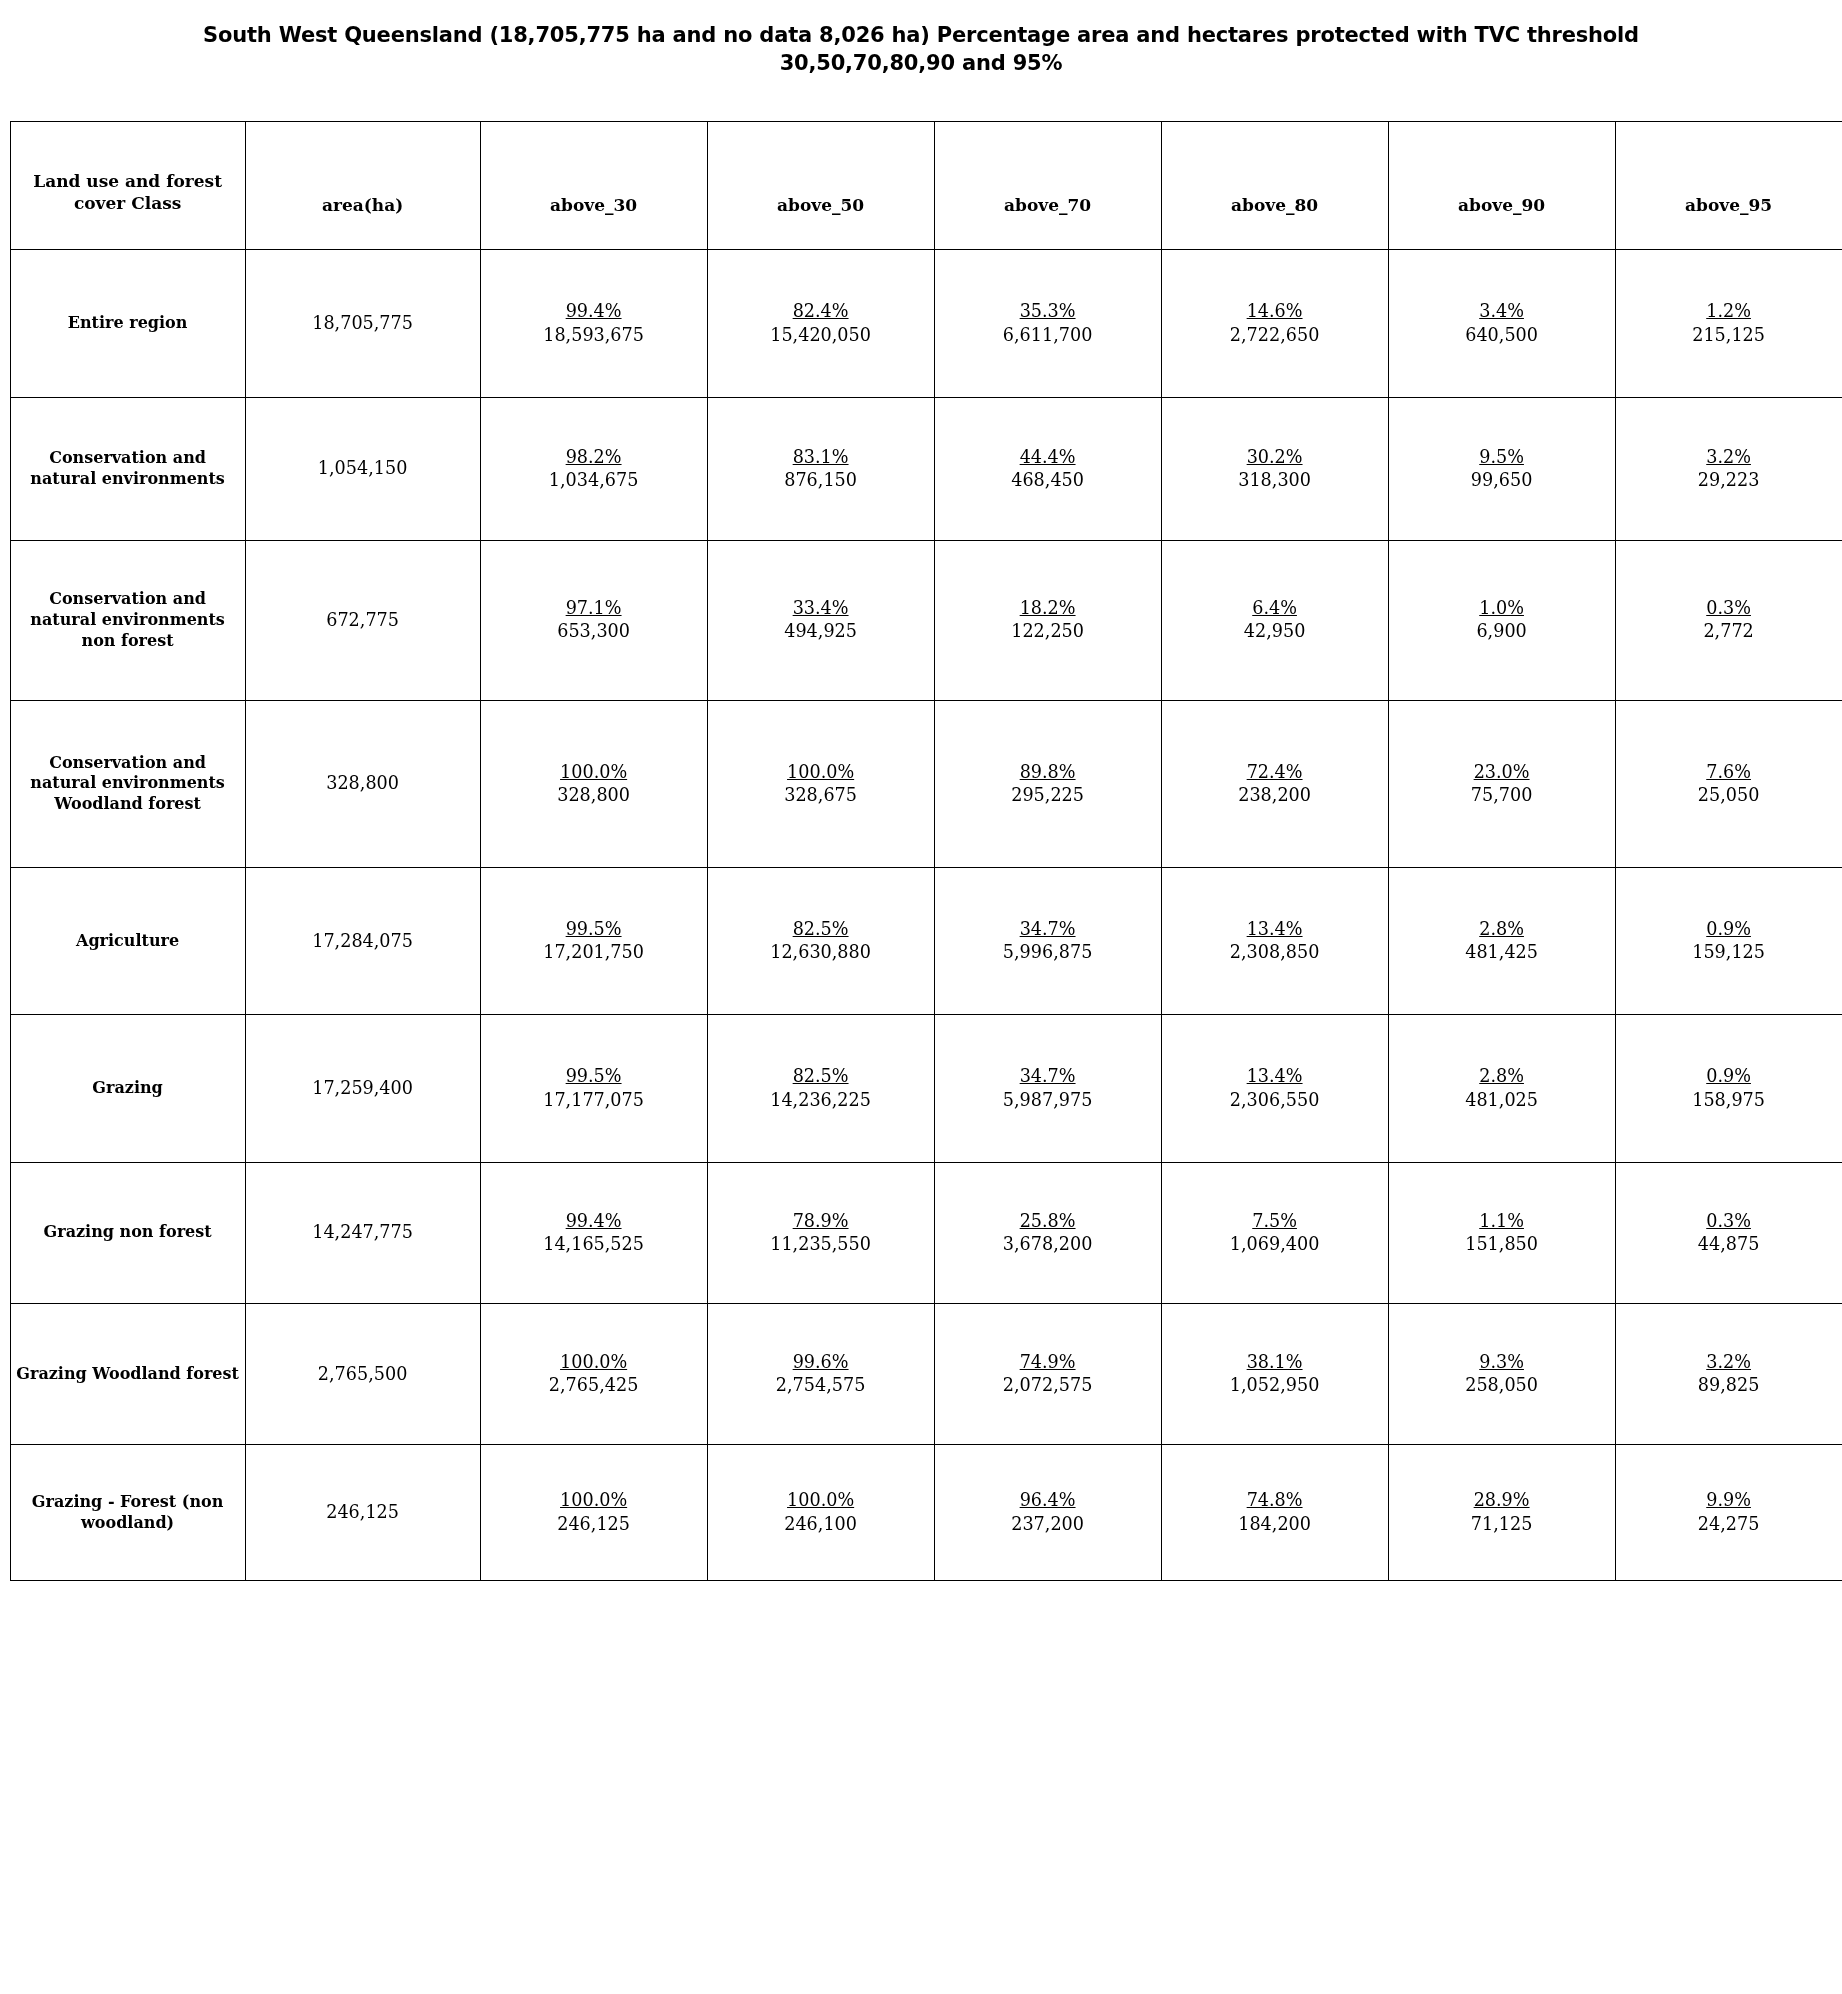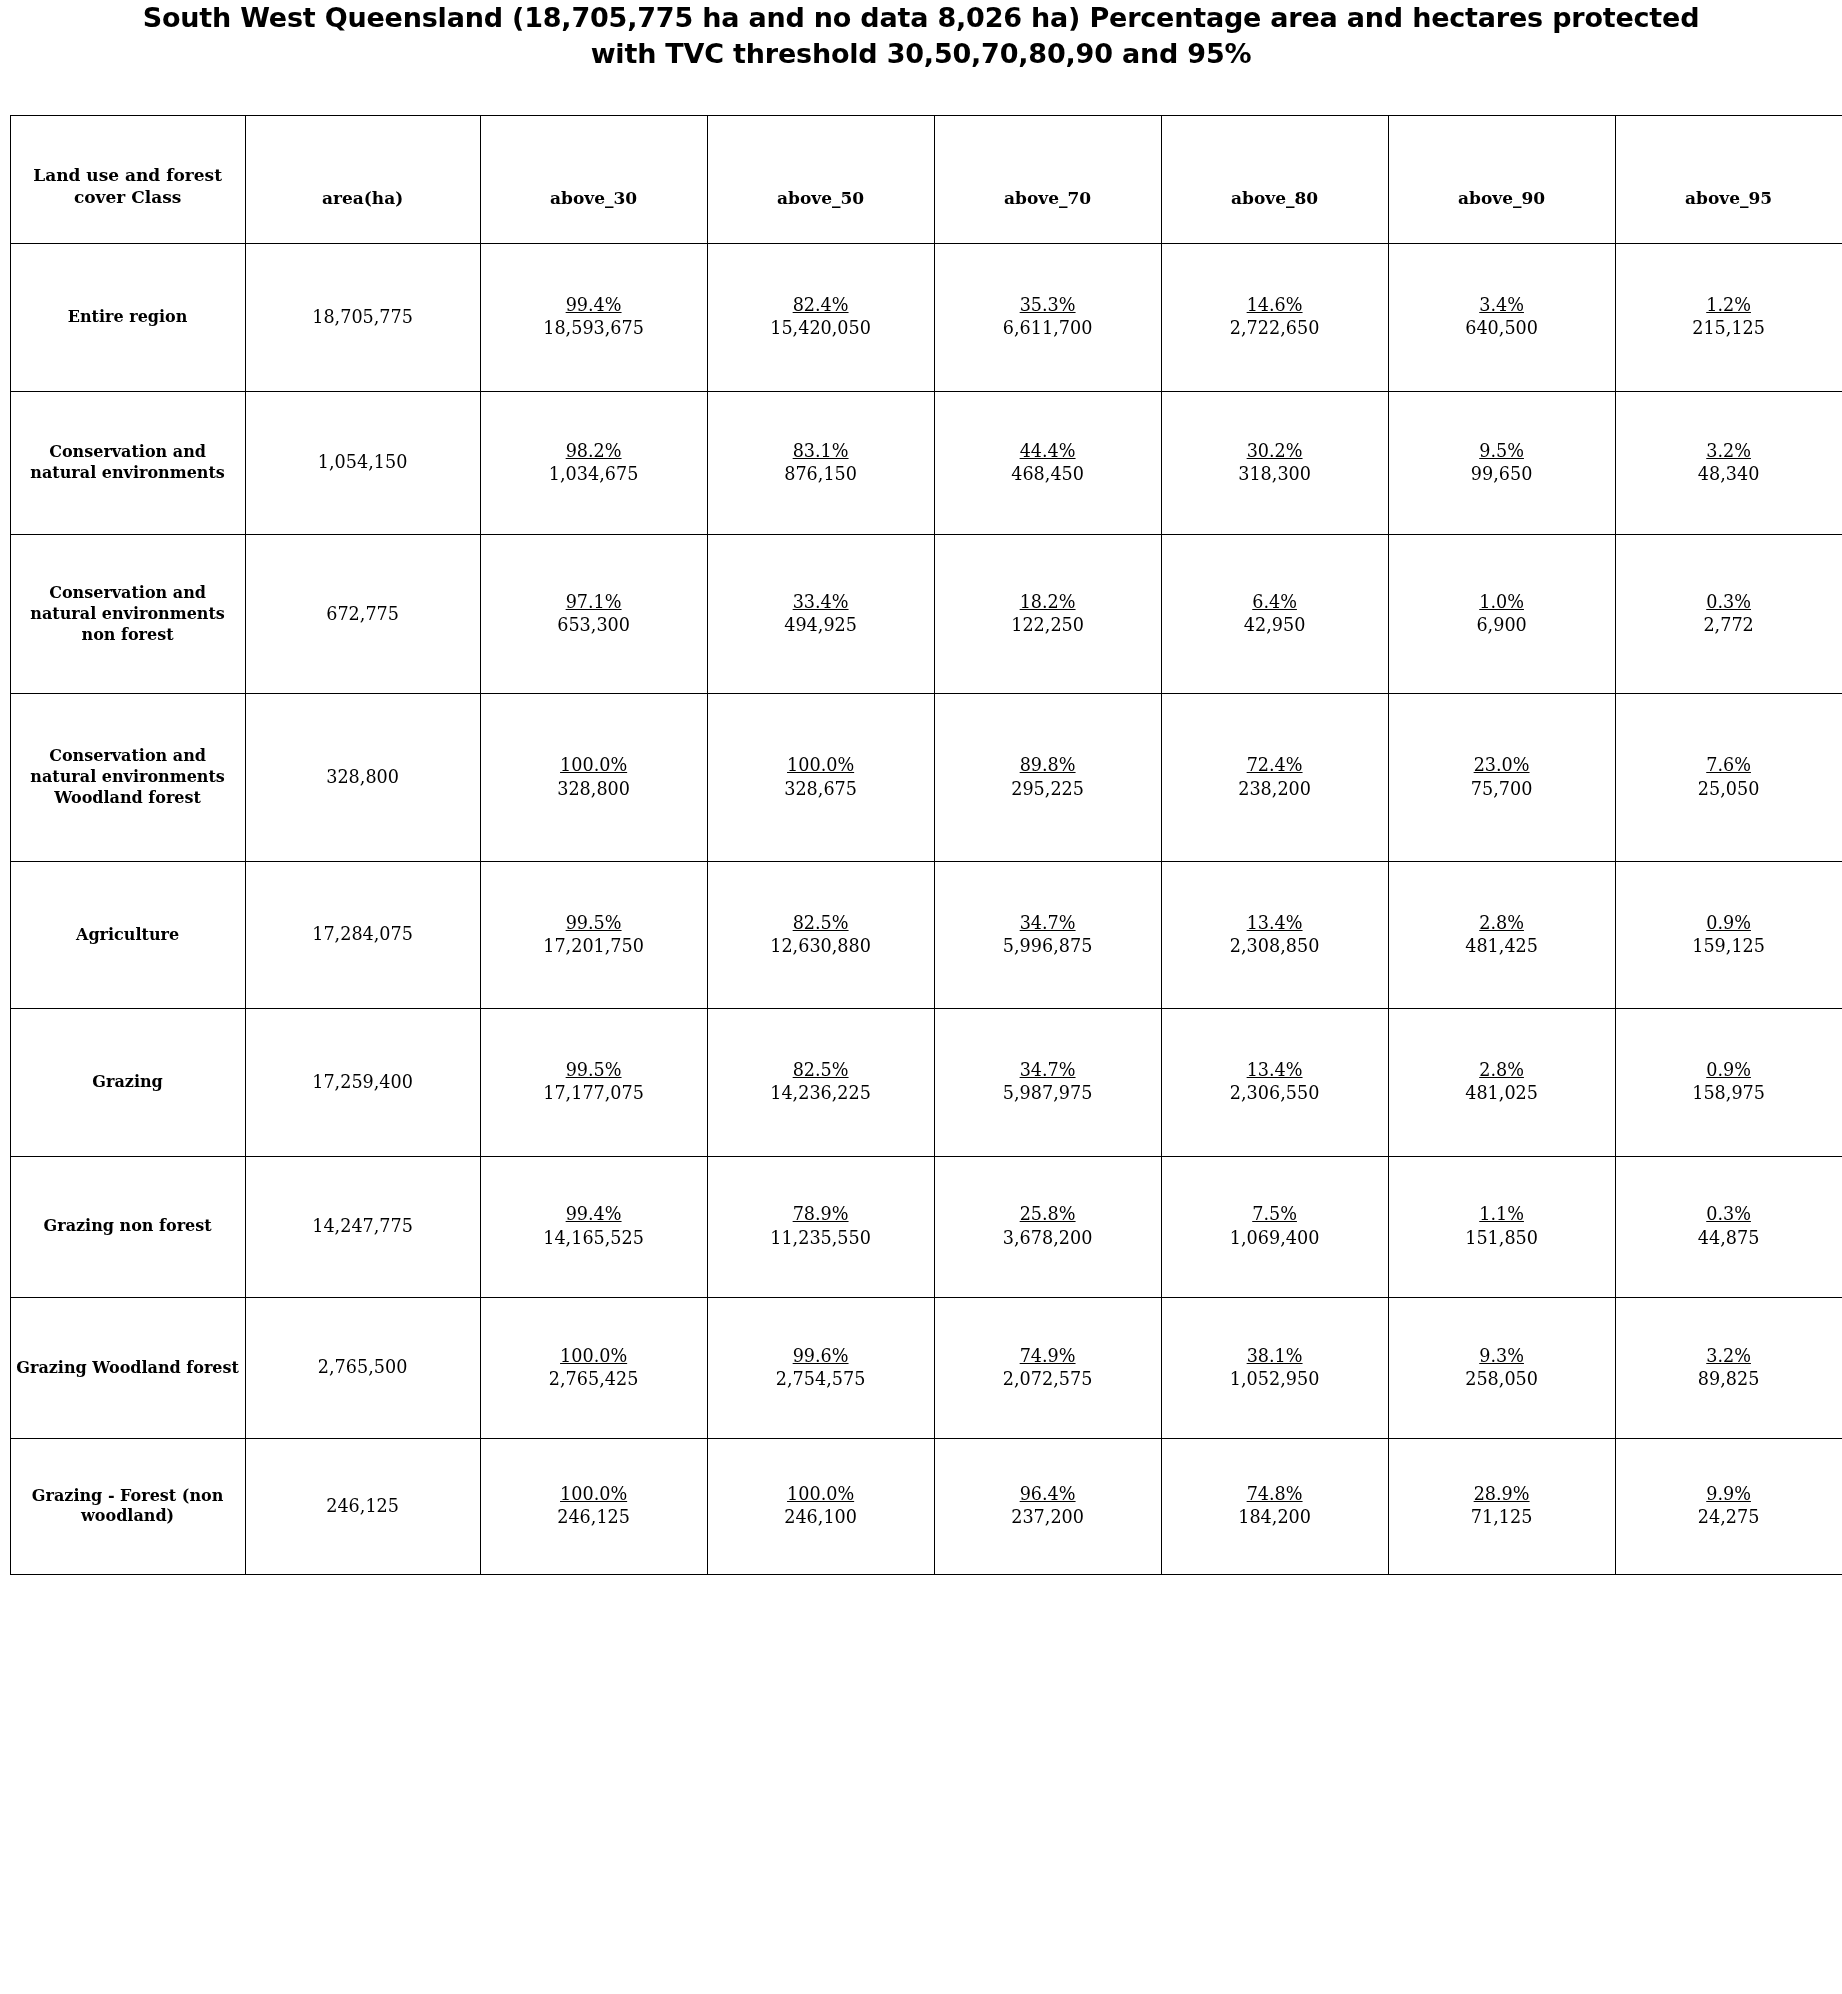--- a/index.html
+++ b/index.html
@@ -15,23 +15,23 @@
   .page {
     width: 1842px;
     min-height: 2521px;
     position: relative;
     box-sizing: border-box;
     padding: 0;
   }
   .title {
     text-align: center;
     font-weight: bold;
-    font-size: 27px;
+    font-size: 21px;
     line-height: 1.32;
-    padding: 0 132px 0 132px;
+    padding: 22px 132px 0 132px;
     letter-spacing: -0.2px;
   }
   .table-wrap {
     padding: 44px 9.6px 0 9.6px;
   }
   table.main {
     border-collapse: collapse;
     width: 1823px;
     table-layout: fixed;
     border: 1.2px solid #000;
@@ -166,21 +166,21 @@
           <td>
               <span class="cellpct">30.2%</span>
               <span class="cellha">318,300</span>
             </td>
           <td>
               <span class="cellpct">9.5%</span>
               <span class="cellha">99,650</span>
             </td>
           <td>
               <span class="cellpct">3.2%</span>
-              <span class="cellha">48,340</span>
+              <span class="cellha">29,223</span>
             </td>
         </tr>
 
         <tr class="r-cnenf">
           <td class="rowlabel">Conservation and natural environments non forest</td>
           <td class="area">672,775</td>
           <td>
               <span class="cellpct">97.1%</span>
               <span class="cellha">653,300</span>
             </td>

